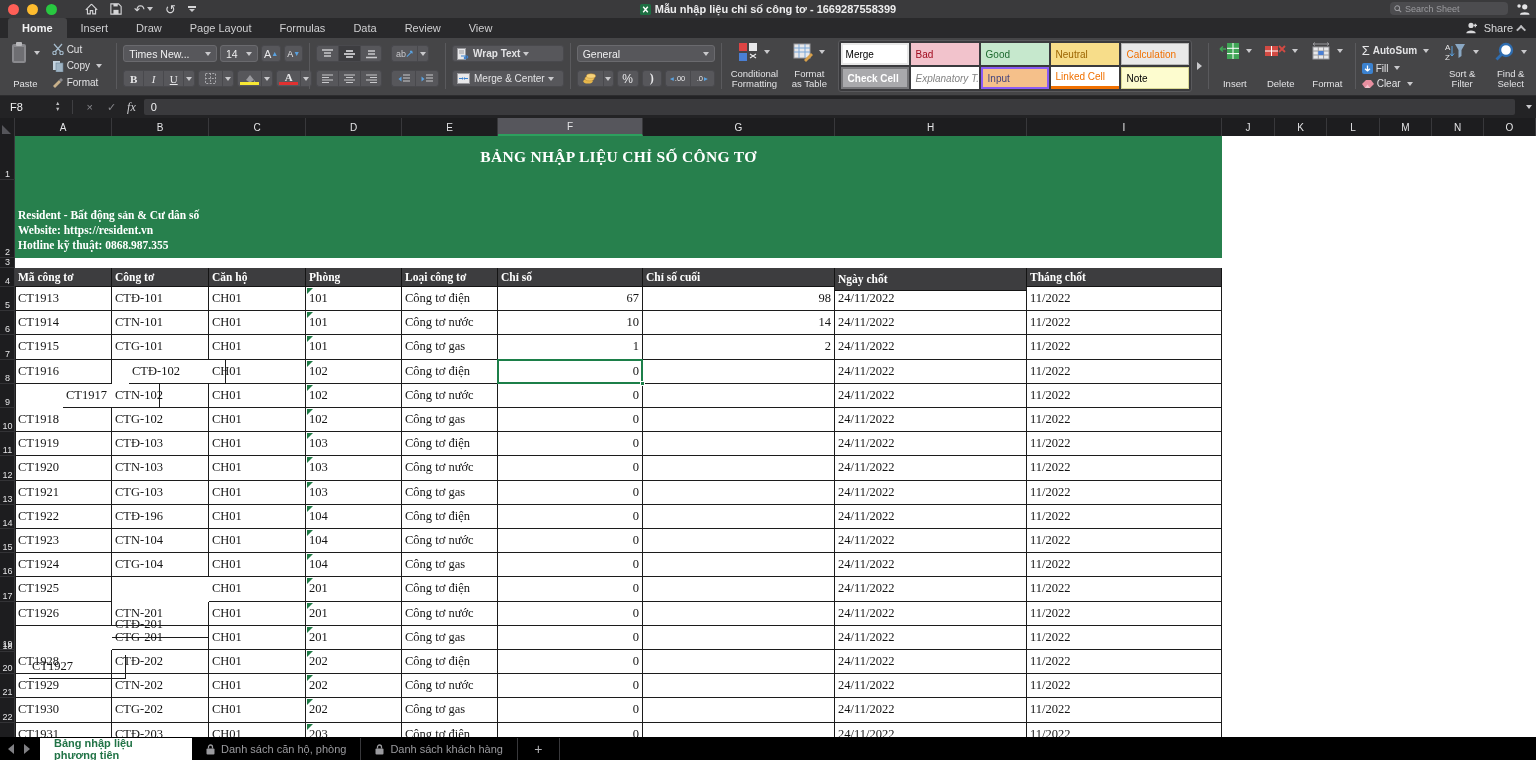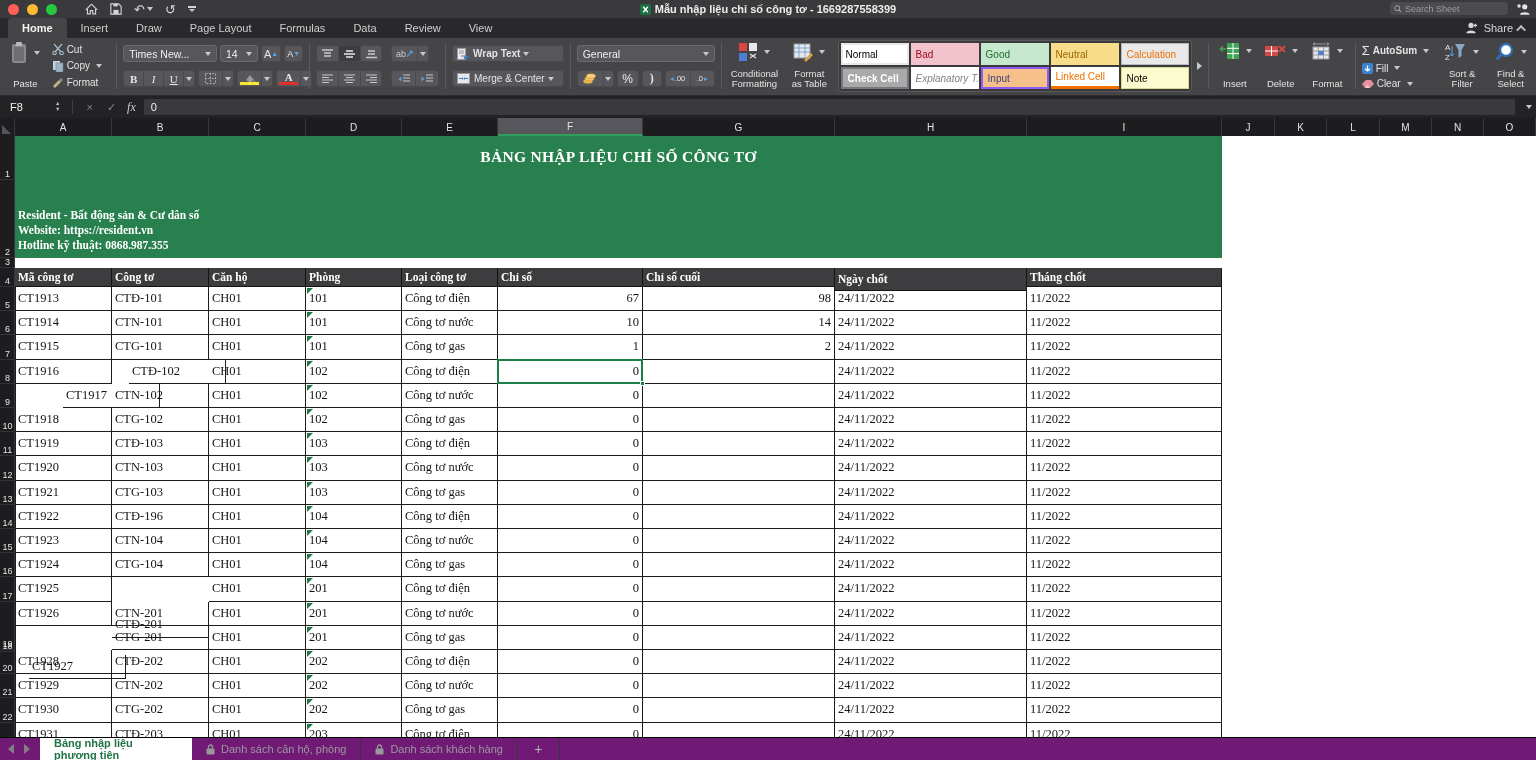--- a/index.html
+++ b/index.html
@@ -90,21 +90,21 @@
   
   .cell { position:absolute; font-family:"Liberation Serif",serif; font-size:12.5px; color:#141414; display:flex; align-items:center; padding:0 3px; border-right:1px solid #1c1c1c; border-bottom:1px solid #1c1c1c; overflow:hidden; white-space:nowrap; }
   .cell.hdr { background:#3d3d3f; color:#fff; font-weight:bold; font-size:11.5px; border-right:1px solid #141414; border-bottom:1px solid #141414; }
   .cell.num { justify-content:flex-end; }
   .tborder { position:absolute; border-left:1px solid #1c1c1c; border-top:1px solid #1c1c1c; pointer-events:none; }
   .tri-cell { position:absolute; top:1px; left:1px; width:0; height:0; border-top:6px solid #1e7a45; border-right:6px solid transparent; }
   #selection { position:absolute; border:2px solid #1c7f49; pointer-events:none; }
   #selection .handle { position:absolute; right:-4px; bottom:-4px; width:5px; height:5px; background:#1c7f49; border:1px solid #fff; }
 
   
-  #tabbar { position:absolute; left:0; top:737px; width:1536px; height:23px; background:#701a75; border-top:1px solid #000; display:flex; align-items:stretch; }
+  #tabbar { position:absolute; left:0; top:737px; width:1536px; height:23px; background:#000000; border-top:1px solid #000; display:flex; align-items:stretch; }
   .nav { display:flex; align-items:center; gap:10px; padding:0 10px 0 8px; }
   .tri-l { width:0; height:0; border-top:5px solid transparent; border-bottom:5px solid transparent; border-right:6px solid #808084; }
   .tri-r { width:0; height:0; border-top:5px solid transparent; border-bottom:5px solid transparent; border-left:6px solid #808084; }
   .sheettab { display:flex; align-items:center; justify-content:center; gap:6px; font-size:11px; color:#9a9a9e; border-right:1px solid #38383b; padding:0 14px; }
   .sheettab.active { background:#fff; color:#217346; font-weight:bold; border-right:none; width:152px; }
   .plustab { width:42px; display:flex; align-items:center; justify-content:center; color:#b4b4b7; font-size:14px; border-right:1px solid #38383b; }
 
   svg { display:block; }
 </style>
 </head>
@@ -435,21 +435,21 @@
             <rect x="1" y="2" width="16" height="14" fill="#e8e8ea" stroke="#9a9a9e"></rect>
             <path d="M1 6 H17 M1 10 H17 M6 2 V16 M12 2 V16" stroke="#7aa7d8"></path>
             <path d="M11 18 L18 11 L20 13 L13 20 Z" fill="#d8a04a"></path>
           </svg>
         <span class="caret-d"></span>
       </div>
       <div class="blabel"><span>Format</span><br><span>as Table</span></div>
     </div>
 
     <div id="gallery">
-      <div class="stylecell st-normal">Normal</div>
+      <div class="stylecell st-normal">Merge</div>
       <div class="stylecell st-bad">Bad</div>
       <div class="stylecell st-good">Good</div>
       <div class="stylecell st-neutral">Neutral</div>
       <div class="stylecell st-calc">Calculation</div>
       <div class="stylecell st-check">Check Cell</div>
       <div class="stylecell st-expl">Explanatory T...</div>
       <div class="stylecell st-input">Input</div>
       <div class="stylecell st-linked">Linked Cell</div>
       <div class="stylecell st-note">Note</div>
     </div>

